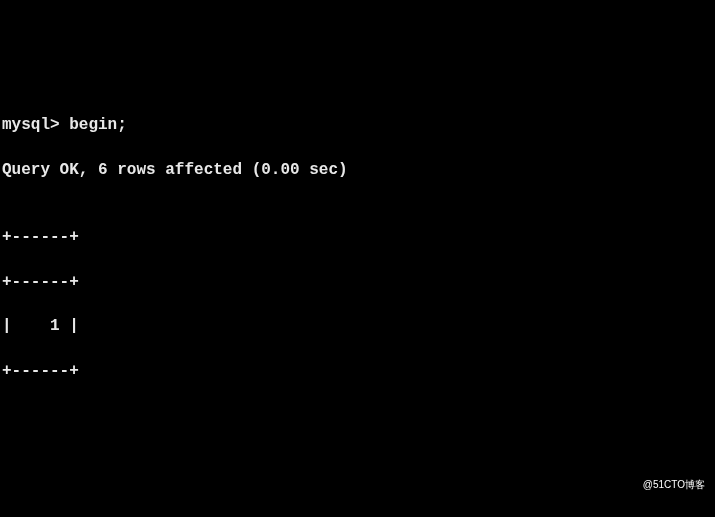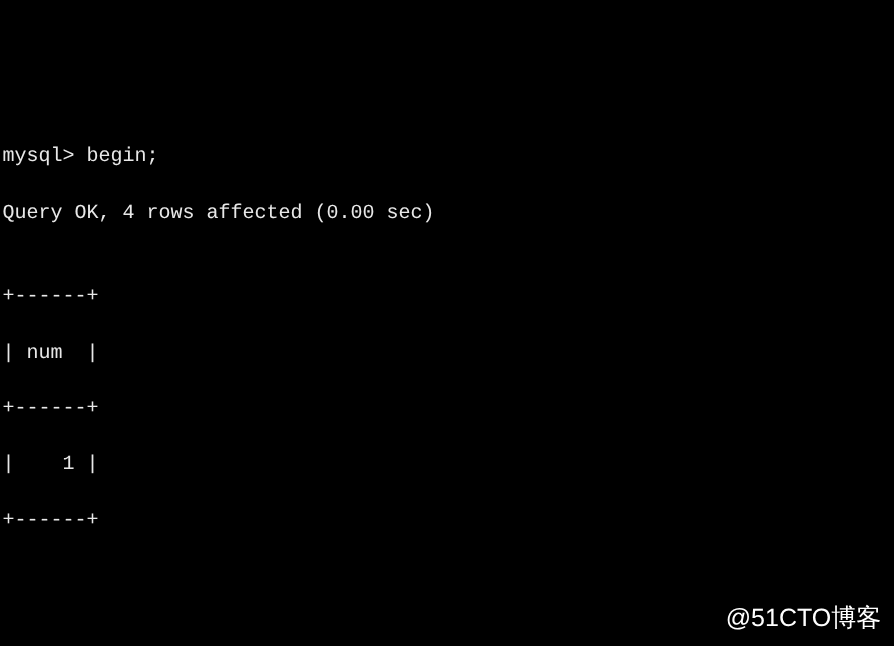--- a/index.html
+++ b/index.html
@@ -16,41 +16,41 @@
       width: 715px;
       height: 517px;
       padding: 2px;
       overflow: hidden;
       position: relative;
       white-space: pre;
     }
     .line {
       display: block;
       white-space: pre;
+      font-weight: bold;
     }
     .watermark {
       position: absolute;
-      bottom: 8px;
+      bottom: 25px;
       right: 10px;
       color: #ffffff;
       font-family: sans-serif;
-      font-size: 20px;
+      font-size: 10px;
     }
   </style>
 </head>
 <body>
 
 
 
 <div>
 <span class="line">mysql&gt; begin;</span>
-<span class="line">Query OK, 4 rows affected (0.00 sec)</span>
+<span class="line">Query OK, 6 rows affected (0.00 sec)</span>
 <span class="line"></span>
 <span class="line">+------+</span>
-<span class="line">| num  |</span>
 <span class="line">+------+</span>
 <span class="line">|    1 |</span>
 <span class="line">+------+</span>
 <span class="line"></span>
 
 
 
 <span class="line"></span>
 
 

